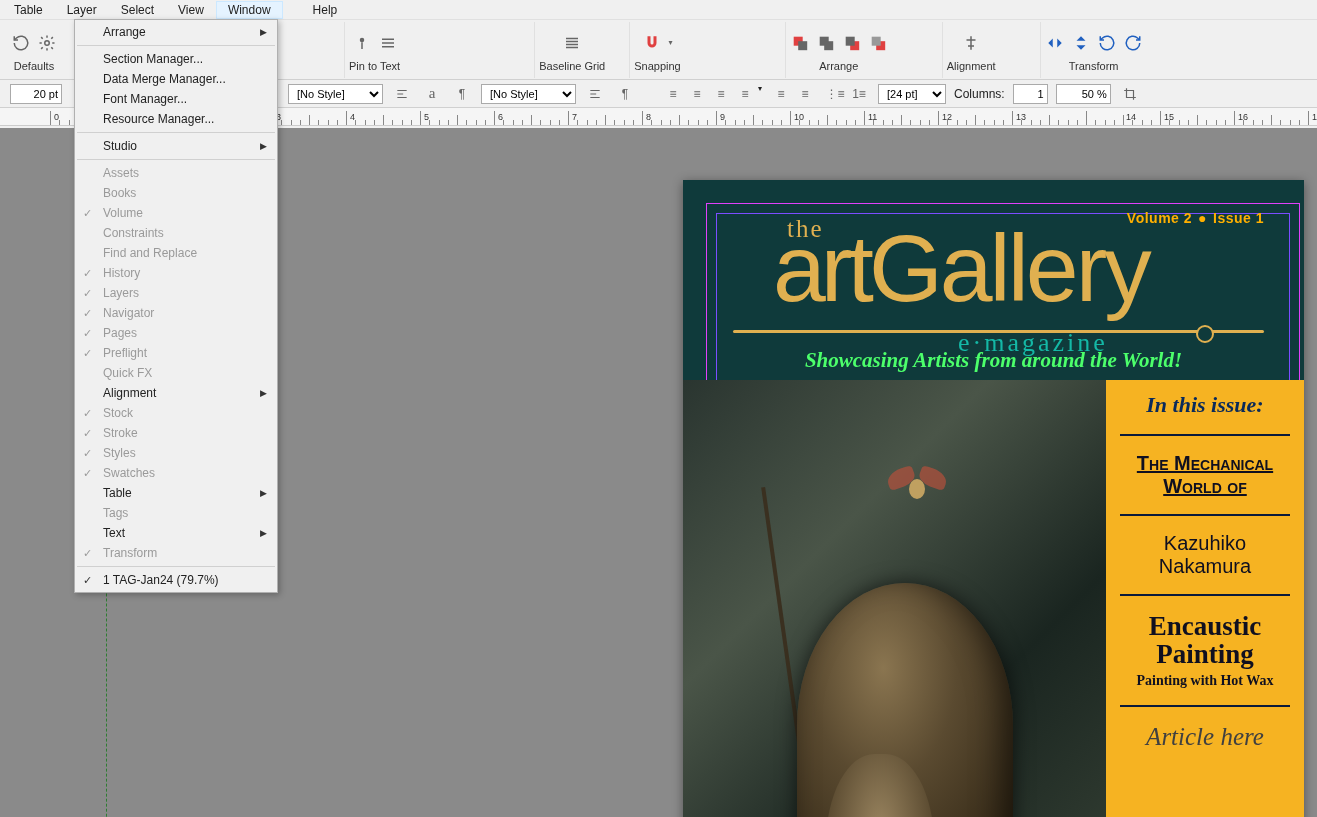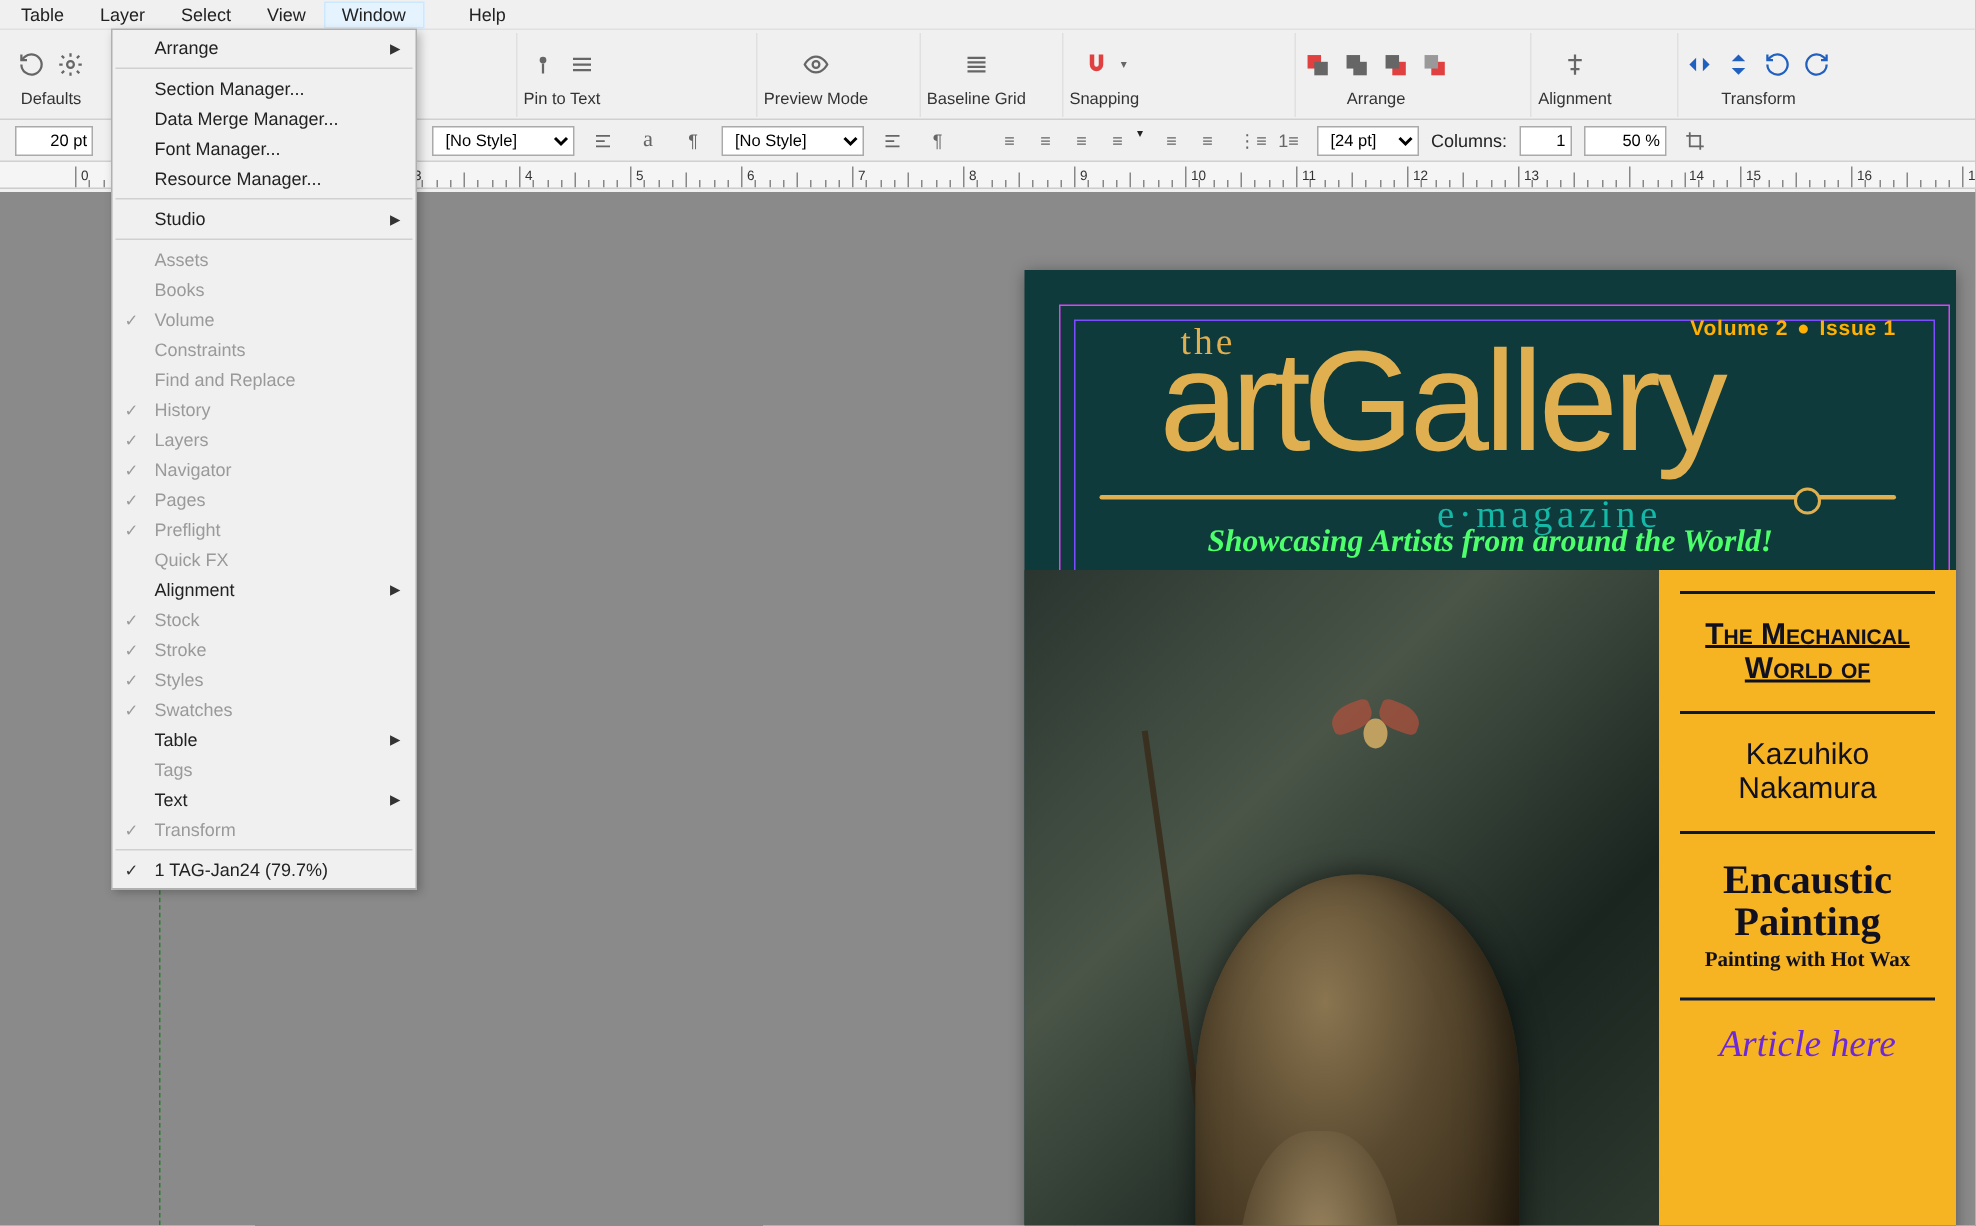--- a/index.html
+++ b/index.html
@@ -63,21 +63,21 @@
 .mast { position:absolute; left:15%; top:8%; width:4px; height:45%; background:#3a3020; transform:rotate(-8deg); }
 
 .sidebar { position:absolute; right:0; top:200px; width:198px; bottom:0; background:#f6b322; padding:12px 8px; text-align:center; display:flex; flex-direction:column; gap:14px; }
 .sidebar .hdr { font-family: Georgia, serif; font-style:italic; font-weight:bold; font-size:22px; color:#0a2a5a; }
 .sidebar .rule { height:2px; background:#0a1a3a; margin:2px 6px; }
 .feat1 { font-family: Georgia, serif; font-size:20px; color:#101020; line-height:1.15; font-variant:small-caps; font-weight:bold;text-decoration:underline; }
 .feat1 .big { font-size:23px; letter-spacing:.5px; }
 .artist { font-family: Georgia, serif; font-size:20px; color:#101020; line-height:1.15; }
 .encaustic { font-family: Georgia, serif; font-weight:bold; font-size:27px; color:#101020; line-height:1.05; }
 .subenc { font-family: Georgia, serif; font-weight:bold; font-size:14px; color:#101020; }
-.arthere { font-family: Georgia, serif; font-style:italic; font-size:25px; color:#6d28d9; }
+.arthere { font-family: Georgia, serif; font-style:italic; font-size:25px; color:#404040; }
 
 
 .dropdown { position:absolute; left:74px; top:19px; width:204px; background:#f0f0f0; border:1px solid #b0b0b0; box-shadow:2px 2px 6px rgba(0,0,0,.25); z-index:100; padding:2px 0; }
 .dropdown .dd-item { padding:3px 10px 3px 28px; position:relative; font-size:12px; color:#222; cursor:default; display:flex; justify-content:space-between; align-items:center; }
 .dropdown .dd-item.disabled { color:#9a9a9a; }
 .dropdown .dd-item.sep { height:1px; padding:0; margin:3px 2px; background:#d0d0d0; }
 .dropdown .check { position:absolute; left:8px; font-size:11px; color:#333; }
 .dropdown .arrow { font-size:9px; color:#333; }
 .dropdown .dd-item.disabled .arrow, .dropdown .dd-item.disabled .check { color:#9a9a9a; }
 
@@ -125,31 +125,20 @@
         </span>
       <span class="tb-icon">
           <svg viewBox="0 0 24 24" fill="none" stroke="currentColor" stroke-width="2">
             <path d="M4 7h16M4 12h16M4 17h16"></path>
           </svg>
         </span>
     </div>
     <div class="tb-label">Pin to Text</div>
   </div>
   <div style="flex:0 0 100px"></div>
-  <div class="tb-section">
-    <div class="tb-icons">
-        <span class="tb-icon">
-          <svg viewBox="0 0 24 24" fill="none" stroke="currentColor" stroke-width="2">
-            <path d="M2 12s3.5-7 10-7 10 7 10 7-3.5 7-10 7-10-7-10-7z"></path>
-            <circle cx="12" cy="12" r="3"></circle>
-          </svg>
-        </span>
-      </div>
-    <div class="tb-label">Preview Mode</div>
-  </div>
   <div style="flex:0 0 30px"></div>
   <div class="tb-section">
     <div class="tb-icons">
         <span class="tb-icon">
           <svg viewBox="0 0 24 24" fill="none" stroke="currentColor" stroke-width="2">
             <path d="M4 6h16M4 10h16M4 14h16M4 18h16"></path>
           </svg>
         </span>
       </div>
     <div class="tb-label">Baseline Grid</div>
@@ -458,20 +447,21 @@
         <div class="mast"></div>
         <div class="dome"></div>
         <div class="face"></div>
         <div class="fly">
             <div class="body"></div>
           </div>
 
       </div>
     </div>
     <div class="sidebar">
+      <div class="hdr">In this issue:</div>
       <div class="rule"></div>
       <div class="feat1">
         <div>The Mechanical</div>
         <div>World of</div>
       </div>
       <div class="rule"></div>
       <div class="artist">
         <div>Kazuhiko</div>
         <div>Nakamura</div>
       </div>

